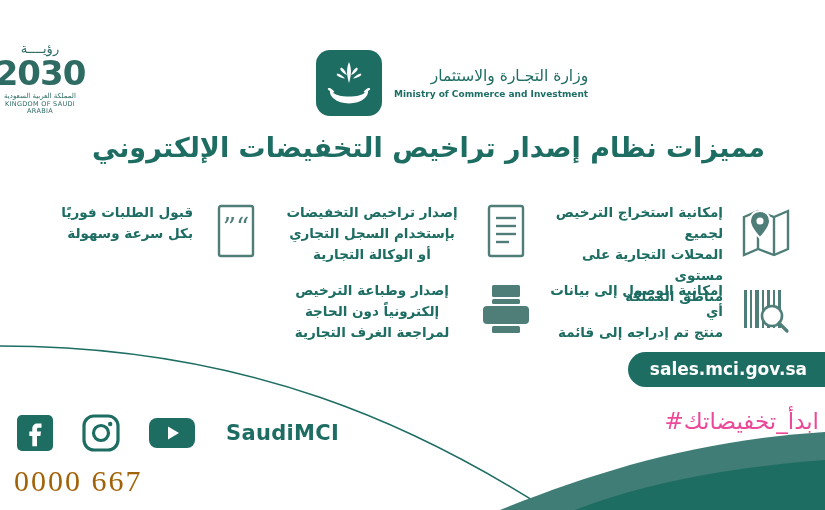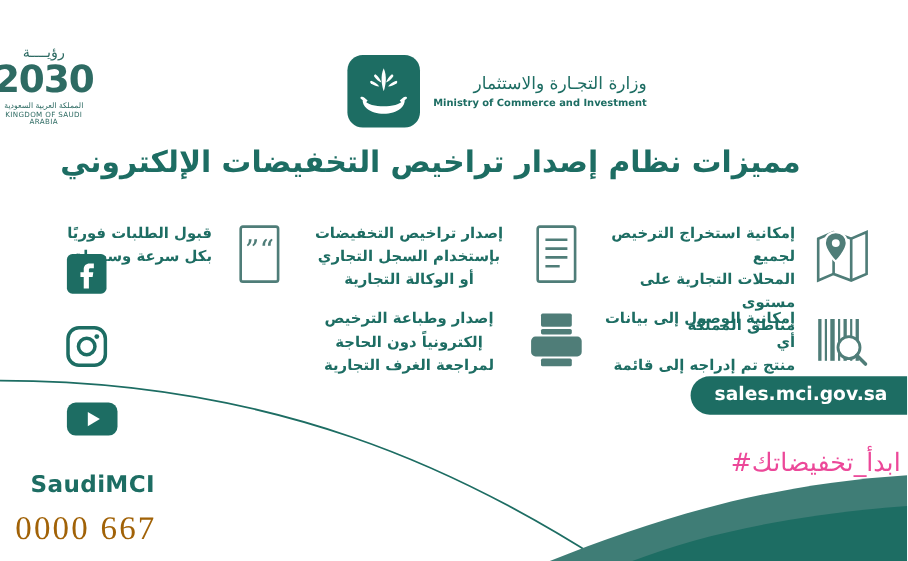--- a/index.html
+++ b/index.html
@@ -102,21 +102,21 @@
     margin-top: 4px;
     white-space: nowrap;
   }
 
   
   .headline {
     position: absolute;
     right: 60px;
     top: 132px;
     width: 710px;
-    text-align: left;
+    text-align: right;
     font-size: 27px;
     font-weight: bold;
     color: #1d6d63;
     direction: rtl;
     letter-spacing: 0px;
   }
 
   
   .features {
     position: absolute;
@@ -171,21 +171,20 @@
     height: 200px;
     pointer-events: none;
   }
 
   
   .social {
     position: absolute;
     left: 16px;
     bottom: 58px;
     display: flex;
-    flex-direction: column;
     align-items: center;
     gap: 28px;
     direction: ltr;
   }
   .social-icon { width: 38px; height: 38px; color: #1d6d63; display:block; }
   .social-handle {
     font-size: 21px;
     color: #1d6d63;
     font-weight: bold;
     margin-left: 12px;
@@ -197,21 +196,21 @@
     bottom: 12px;
     font-size: 30px;
     color: #a16207;
     font-family: Liberation Serif, serif;
     letter-spacing: 2px;
     direction: ltr;
   }
   .site-pill {
     position: absolute;
     right: 0px;
-    bottom: 133px;
+    bottom: 123px;
     background: #1d6d63;
     color: #ffffff;
     font-size: 17px;
     font-weight: bold;
     padding: 7px 18px 8px 22px;
     border-radius: 20px 0 0 20px;
     direction: ltr;
     white-space: nowrap;
   }
   .hashtag {

